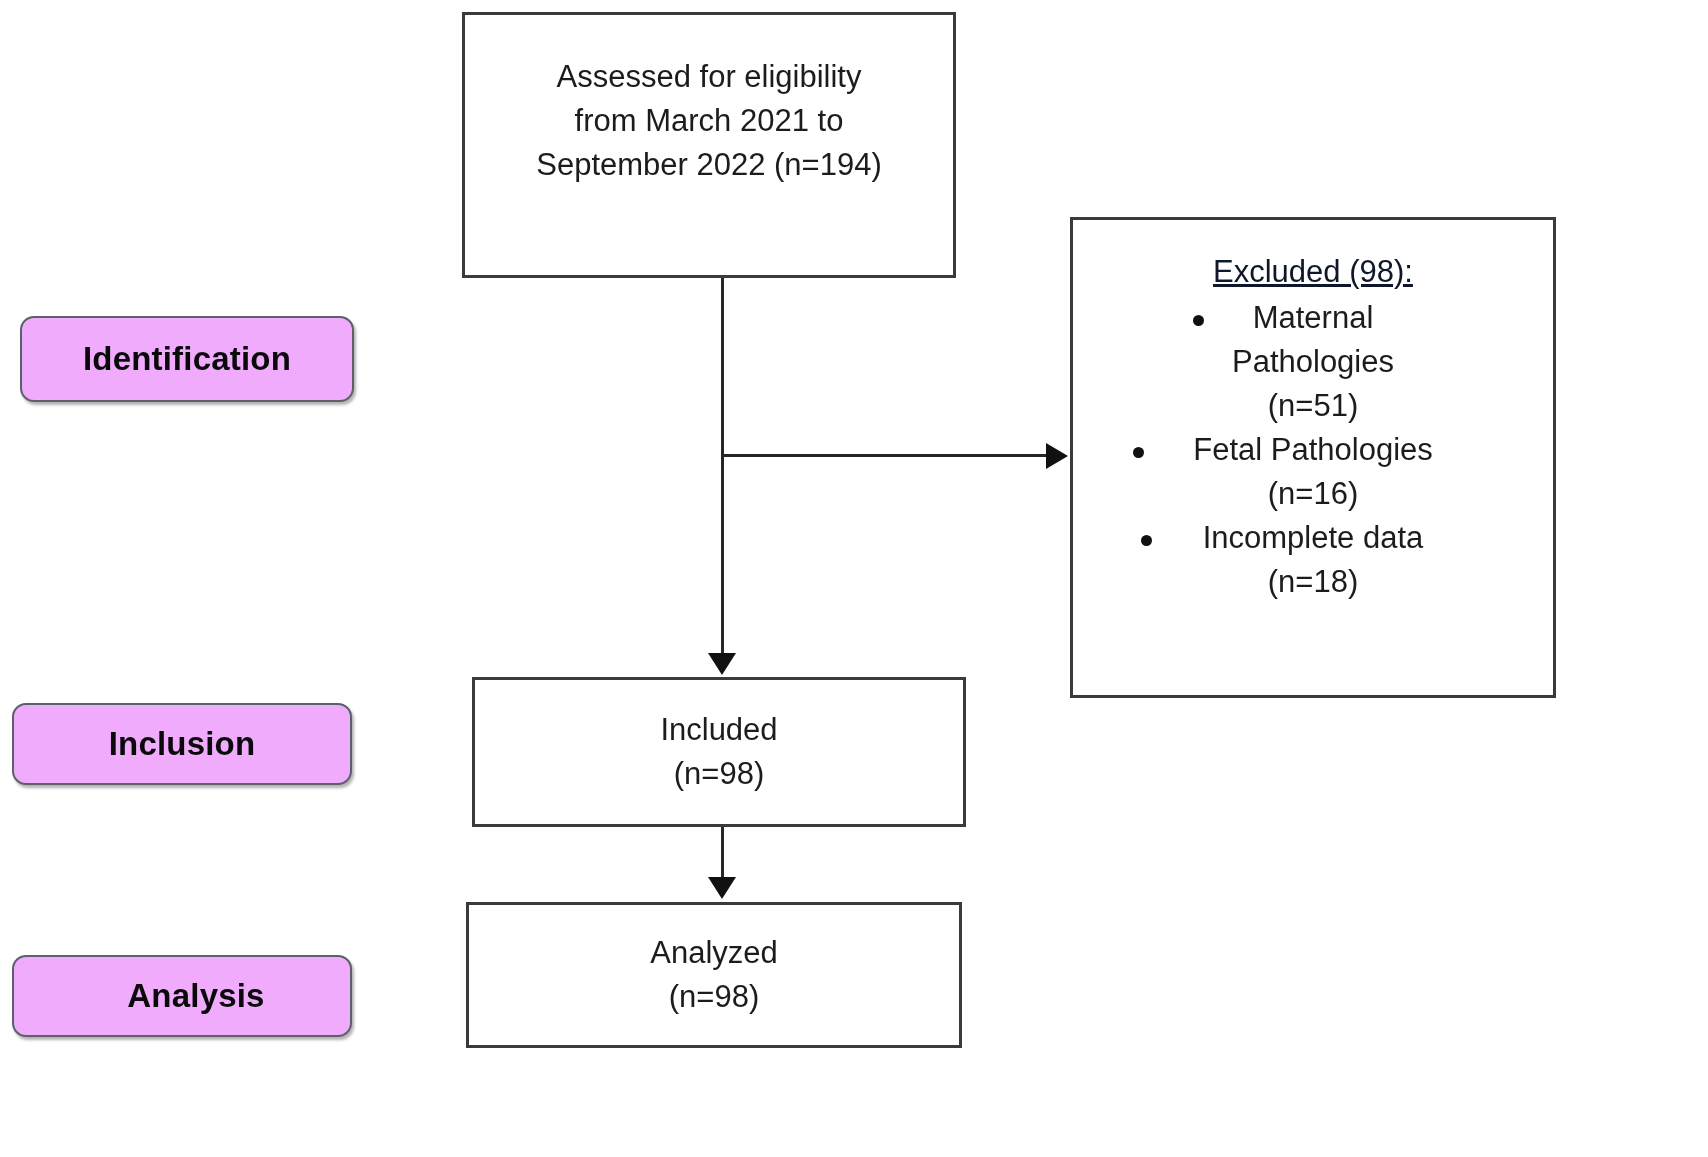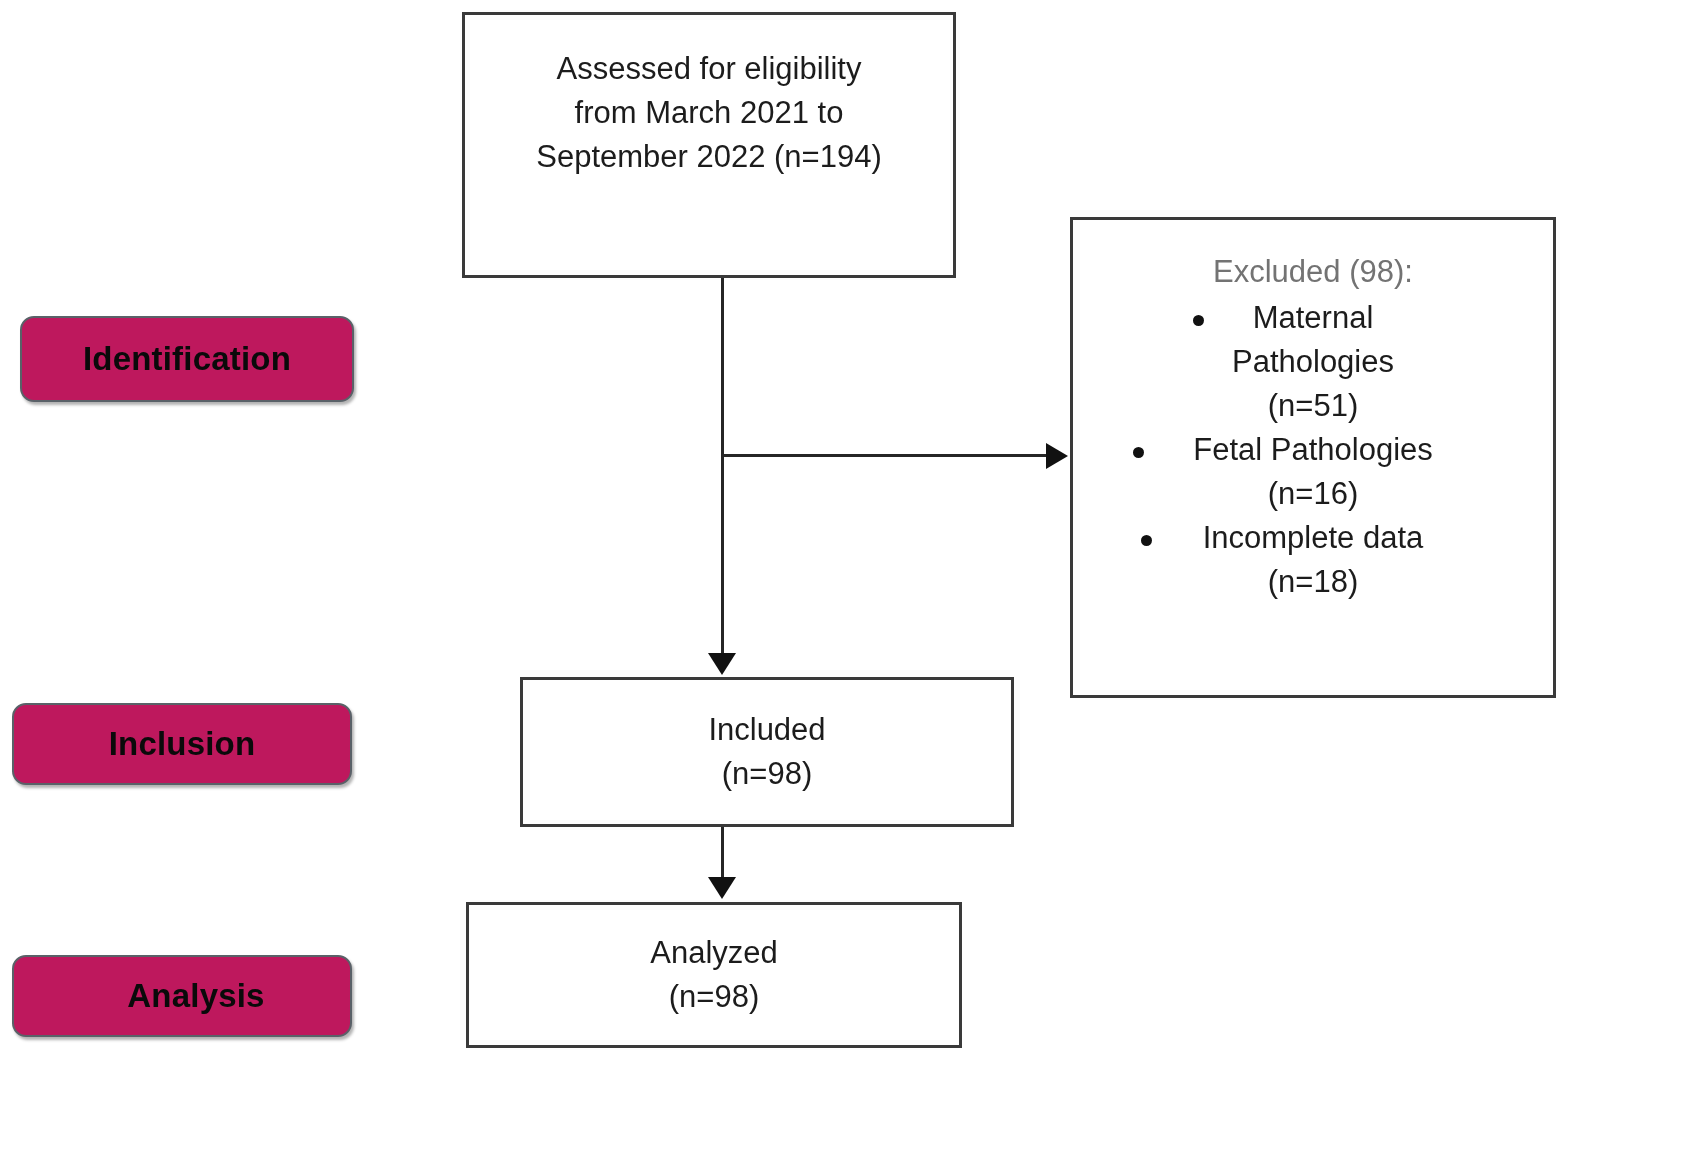--- a/index.html
+++ b/index.html
@@ -17,21 +17,21 @@
   #canvas {
     position: relative;
     width: 1708px;
     height: 1157px;
     background: #ffffff;
   }
 
   
   .stage-chip {
     position: absolute;
-    background: #be185d;
+    background: #f0abfc;
     border: 2px solid #5a6168;
     border-radius: 14px;
     box-shadow: 2px 3px 3px rgba(0,0,0,0.30);
     display: flex;
     align-items: center;
     justify-content: center;
     box-sizing: border-box;
   }
   .stage-chip span {
     font-weight: bold;
@@ -63,22 +63,23 @@
   
   #excluded-box {
     align-items: stretch;
     justify-content: flex-start;
     padding-top: 30px;
   }
   #excluded-box .head {
     font-size: 31px;
     line-height: 1.42;
     text-align: center;
-    color: #737373;
+    color: #0f172a;
     margin-bottom: 2px;
+    text-decoration: underline;
   }
   .bullet-list {
     list-style: none;
     margin: 0;
     padding: 0;
   }
   .bullet-item {
     position: relative;
     text-align: center;
     font-size: 31px;
@@ -140,21 +141,21 @@
   </div>
 
   <div class="stage-chip" id="chip-inclusion" style="left:12px; top:703px; width:340px; height:82px;">
     <span>Inclusion</span>
   </div>
 
   <div class="stage-chip" id="chip-analysis" style="left:12px; top:955px; width:340px; height:82px;padding-left:28px;">
     <span>Analysis</span>
   </div>
 
-  <div class="flow-box" id="assessed-box" style="left:462px; top:12px; width:494px; height:266px; justify-content:flex-start; padding-top:32px;">
+  <div class="flow-box" id="assessed-box" style="left:462px; top:12px; width:494px; height:266px; justify-content:flex-start; padding-top:40px;">
     <div class="line">Assessed for eligibility</div>
     <div class="line">from March 2021 to</div>
     <div class="line">September 2022 (n=194)</div>
   </div>
 
   <div class="flow-box" id="excluded-box" style="left:1070px; top:217px; width:486px; height:481px;">
     <div class="head">Excluded (98):</div>
     <ul class="bullet-list">
       <li class="bullet-item i0">
         <span class="dot"></span>
@@ -168,21 +169,21 @@
         <span class="bcount">(n=16)</span>
       </li>
       <li class="bullet-item i2">
         <span class="dot"></span>
         <span class="btext">Incomplete data</span>
         <span class="bcount">(n=18)</span>
       </li>
     </ul>
   </div>
 
-  <div class="flow-box" id="included-box" style="left:472px; top:677px; width:494px; height:150px;margin-left:48px;">
+  <div class="flow-box" id="included-box" style="left:472px; top:677px; width:494px; height:150px;">
     <div class="line">Included</div>
     <div class="line">(n=98)</div>
   </div>
 
   <div class="flow-box" id="analyzed-box" style="left:466px; top:902px; width:496px; height:146px;align-items:center;">
     <div class="line">Analyzed</div>
     <div class="line">(n=98)</div>
   </div>
 
   <div class="vline" style="left:721px; top:278px; width:3px; height:378px;"></div>

